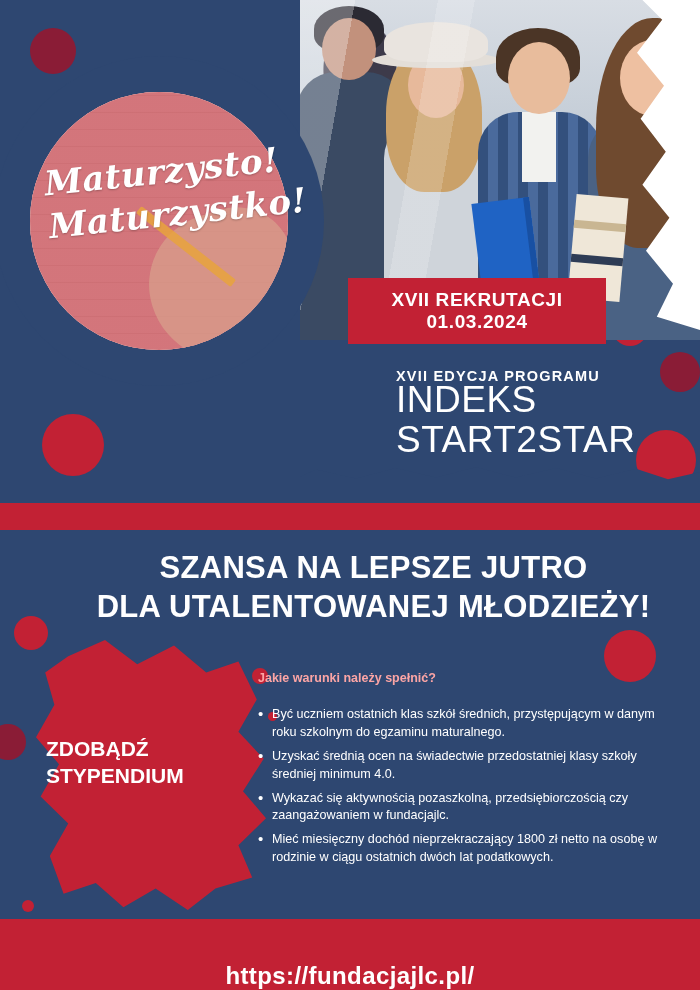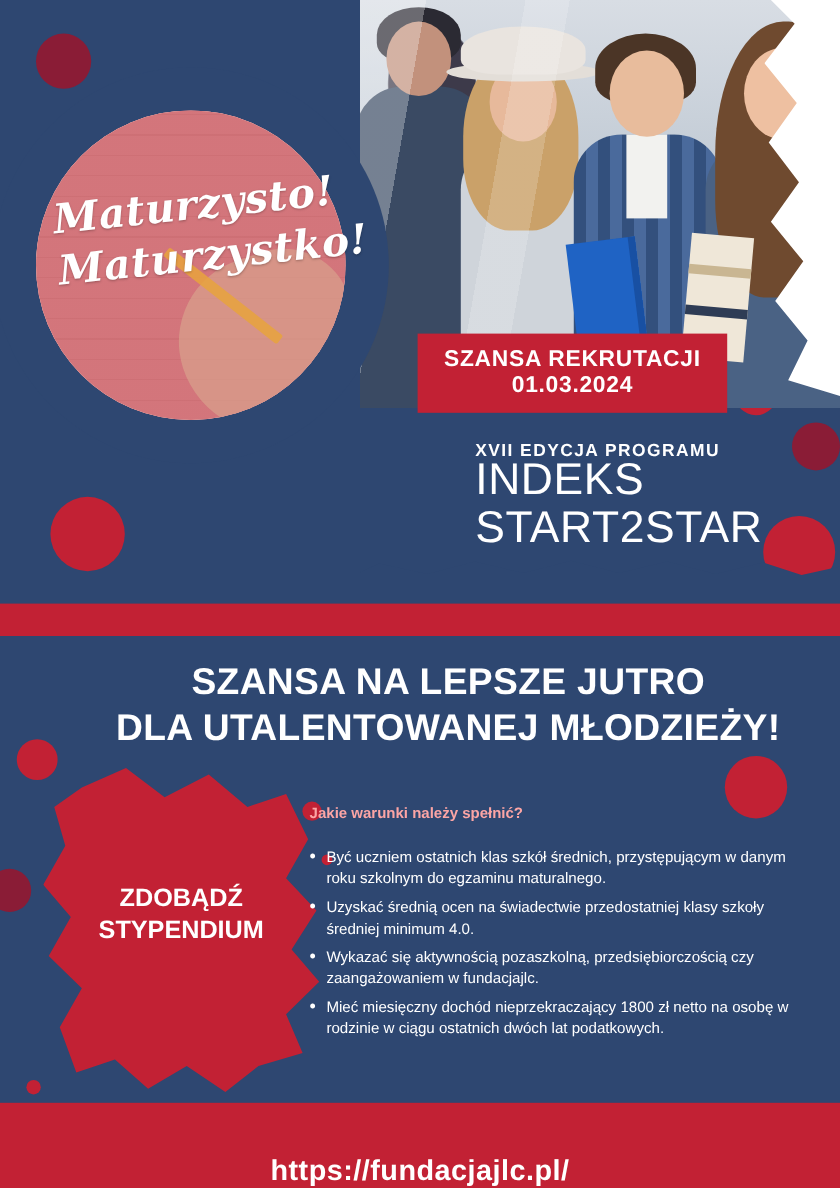--- a/index.html
+++ b/index.html
@@ -185,21 +185,21 @@
       99% 44%, 90% 56%, 100% 66%, 88% 76%, 94% 88%, 78% 92%, 66% 100%,
       52% 92%, 38% 99%, 26% 90%, 12% 94%, 6% 80%, 14% 68%, 2% 58%,
       10% 46%, 0 36%, 8% 24%, 4% 12%
     );
   }
   .splash-dot1 { position:absolute; left:252px; top:668px; width:16px; height:16px; border-radius:50%; background:#c22134; }
   .splash-dot2 { position:absolute; left:268px; top:712px; width:9px; height:9px; border-radius:50%; background:#c22134; }
   .splash-dot3 { position:absolute; left:22px; top:900px; width:12px; height:12px; border-radius:50%; background:#c22134; }
   .splash-label {
     position:absolute; left:46px; top:735px; width:210px;
-    text-align:center; color:#ffffff; font-size:21px; font-weight:700; line-height:1.3;
+    text-align:left; color:#ffffff; font-size:21px; font-weight:700; line-height:1.3;
   }
 
   
   .cond-q {
     position:absolute; left:258px; top:671px;
     color:#fca5a5; font-size:12.5px; font-weight:700;
   }
   .cond-list {
     position:absolute; left:258px; top:706px; width:420px;
     color:#ffffff; font-size:12.6px; font-weight:400; line-height:1.42;
@@ -264,21 +264,21 @@
   <div class="ring"></div>
   <div class="red-circle">
     <div class="notebook"></div>
     <div class="hand"></div>
     <div class="pencil"></div>
   </div>
   <div class="hand-text" style="white-space:pre-line;">Maturzysto!
 Maturzystko!</div>
 
   <div class="badge">
-    <div class="l1">SZANSA REKRUTACJI</div>
+    <div class="l1">XVII REKRUTACJI</div>
     <div class="l2">01.03.2024</div>
   </div>
 
   <div class="edition">XVII EDYCJA PROGRAMU</div>
   <div class="prog-title" style="white-space:pre-line;">INDEKS
 START2STAR</div>
 
   <div class="band"></div>
 
   <div class="headline" style="white-space:pre-line;padding-left:47px;">SZANSA NA LEPSZE JUTRO

